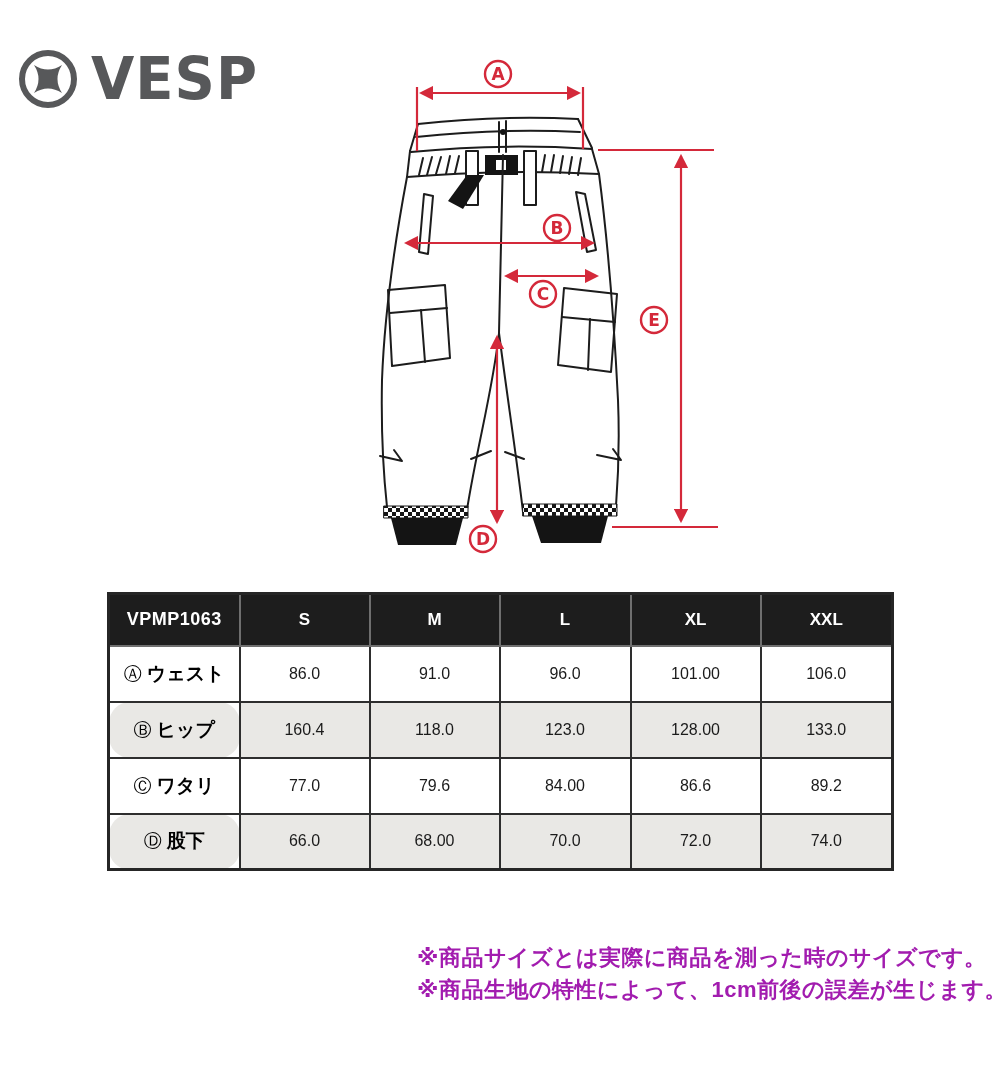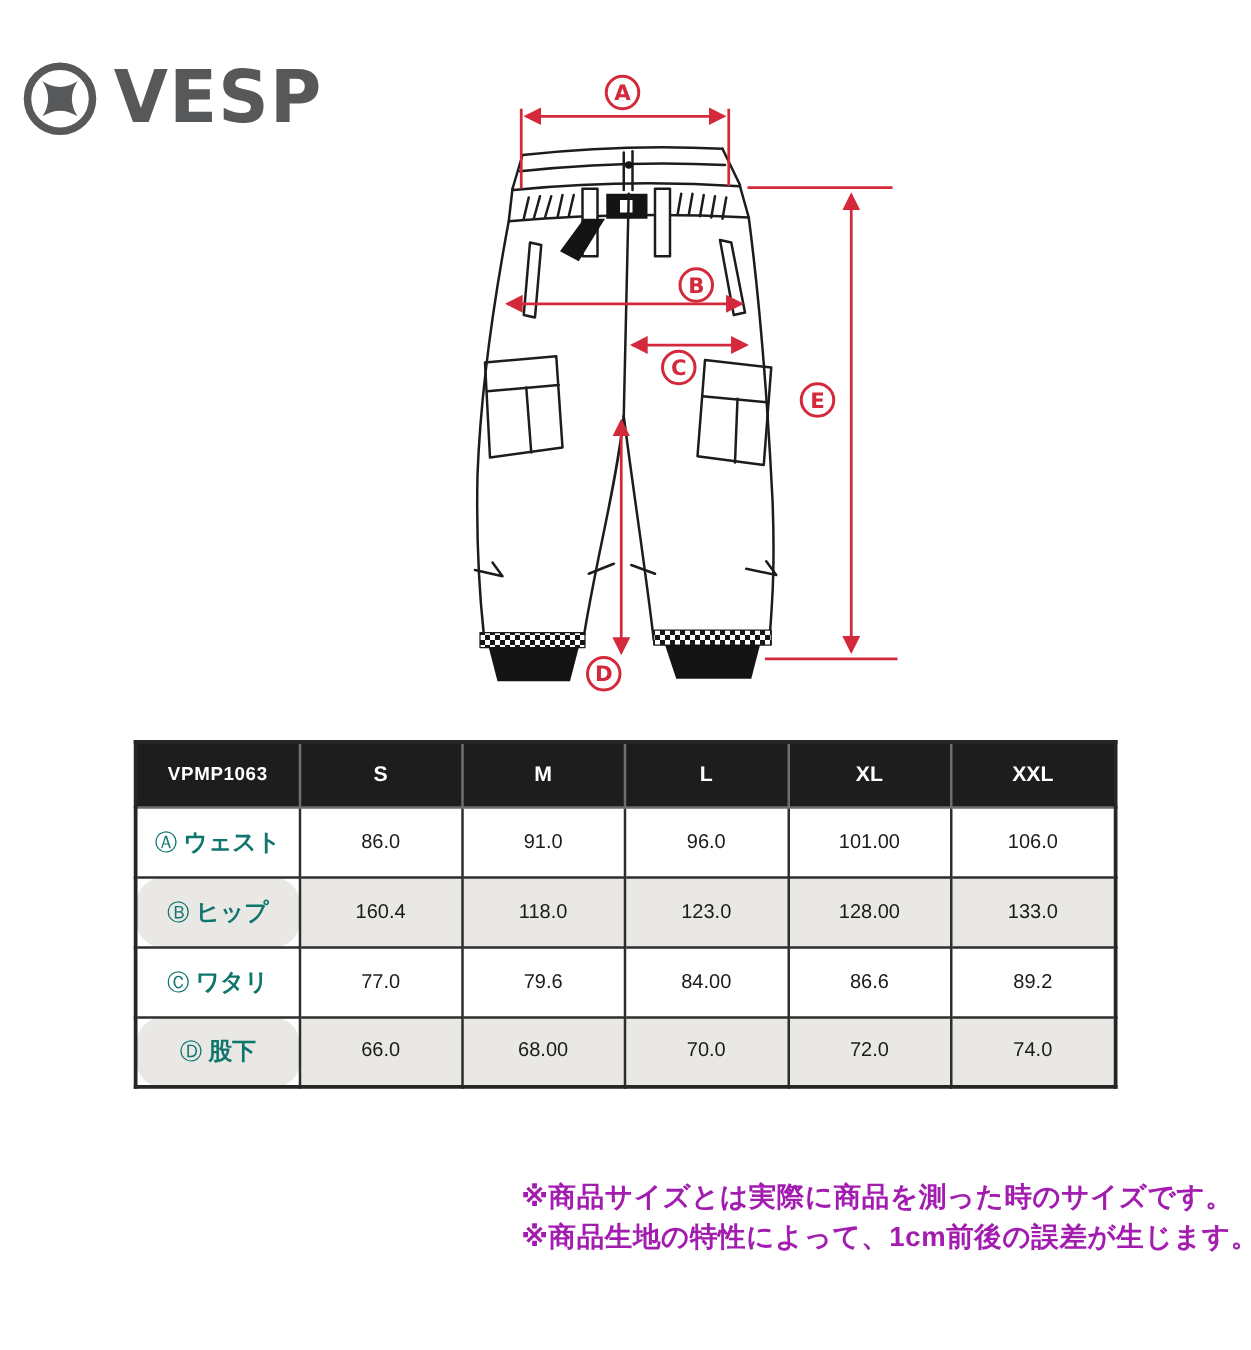--- a/index.html
+++ b/index.html
@@ -28,25 +28,25 @@
     border-collapse:collapse; table-layout:fixed;
     border:3px solid #262626;
   }
   .size-table th, .size-table td {
     border:2px solid #2e2e2e; text-align:center; vertical-align:middle;
   }
   .size-table thead th {
     background:#1d1d1d; color:#ffffff; height:52px;
     font-size:17px; font-weight:bold; border-color:#6f6f6f; border-top-color:#262626;
   }
-  .size-table thead th.model { font-size:15px; letter-spacing:0.5px; border-left-color:#262626; }
+  .size-table thead th.model { font-size:18px; letter-spacing:0.5px; border-left-color:#262626; }
   .size-table thead th.last { border-right-color:#262626;margin-left:10px; }
   .size-table tbody th, .size-table tbody td { height:56px; background:#ffffff; }
   .size-table tbody tr:nth-child(even) th, .size-table tbody tr:nth-child(even) td { background:#e9e8e5; }
-  .size-table tbody th.rowlabel { font-size:19px; font-weight:bold; color:#0f766e;border-radius:21px; }
+  .size-table tbody th.rowlabel { font-size:19px; font-weight:bold; color:#000000;border-radius:21px; }
   .size-table tbody th.rowlabel .mark { font-size:18px; font-weight:normal; margin-right:5px; }
   .size-table tbody td { font-size:16px; color:#1b1b1b; }
 
   
   .footnotes {
     position:absolute; left:393px; top:942px; width:600px;
     font-size:22px; line-height:32px; color:#a21caf; font-weight:600;
     letter-spacing:0.5px; white-space:nowrap;margin-left:24px;
   }
 </style>

